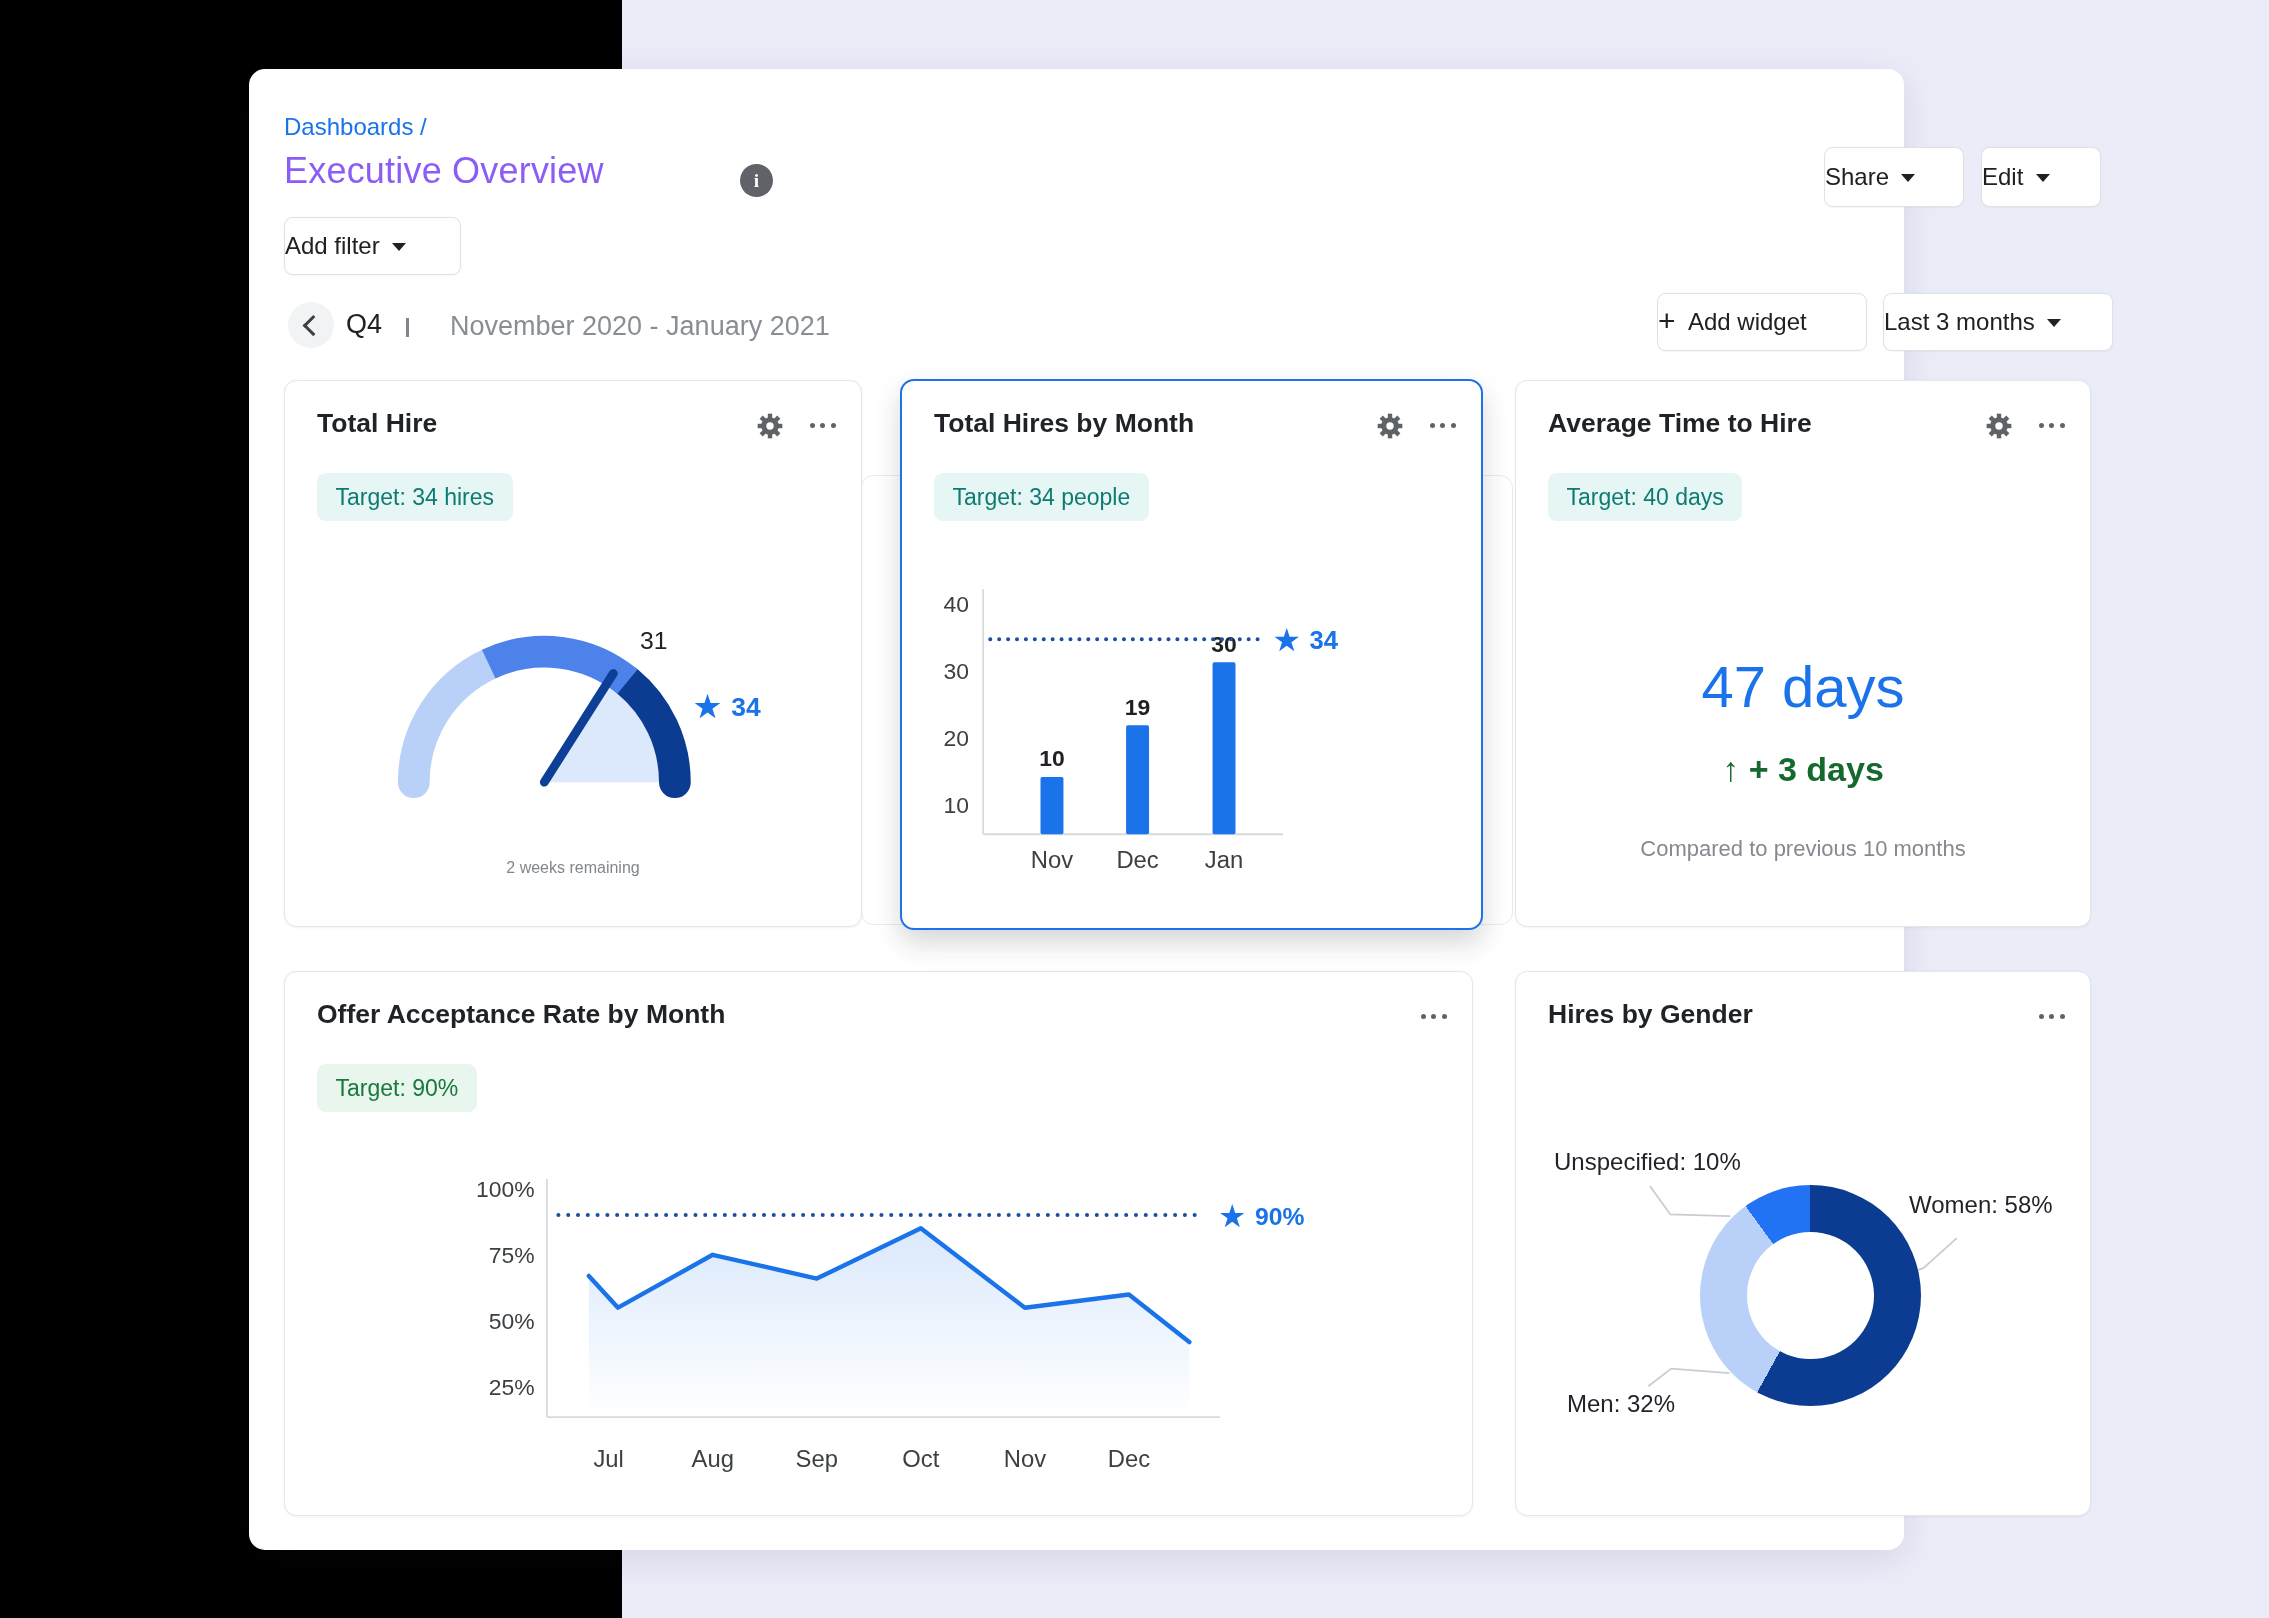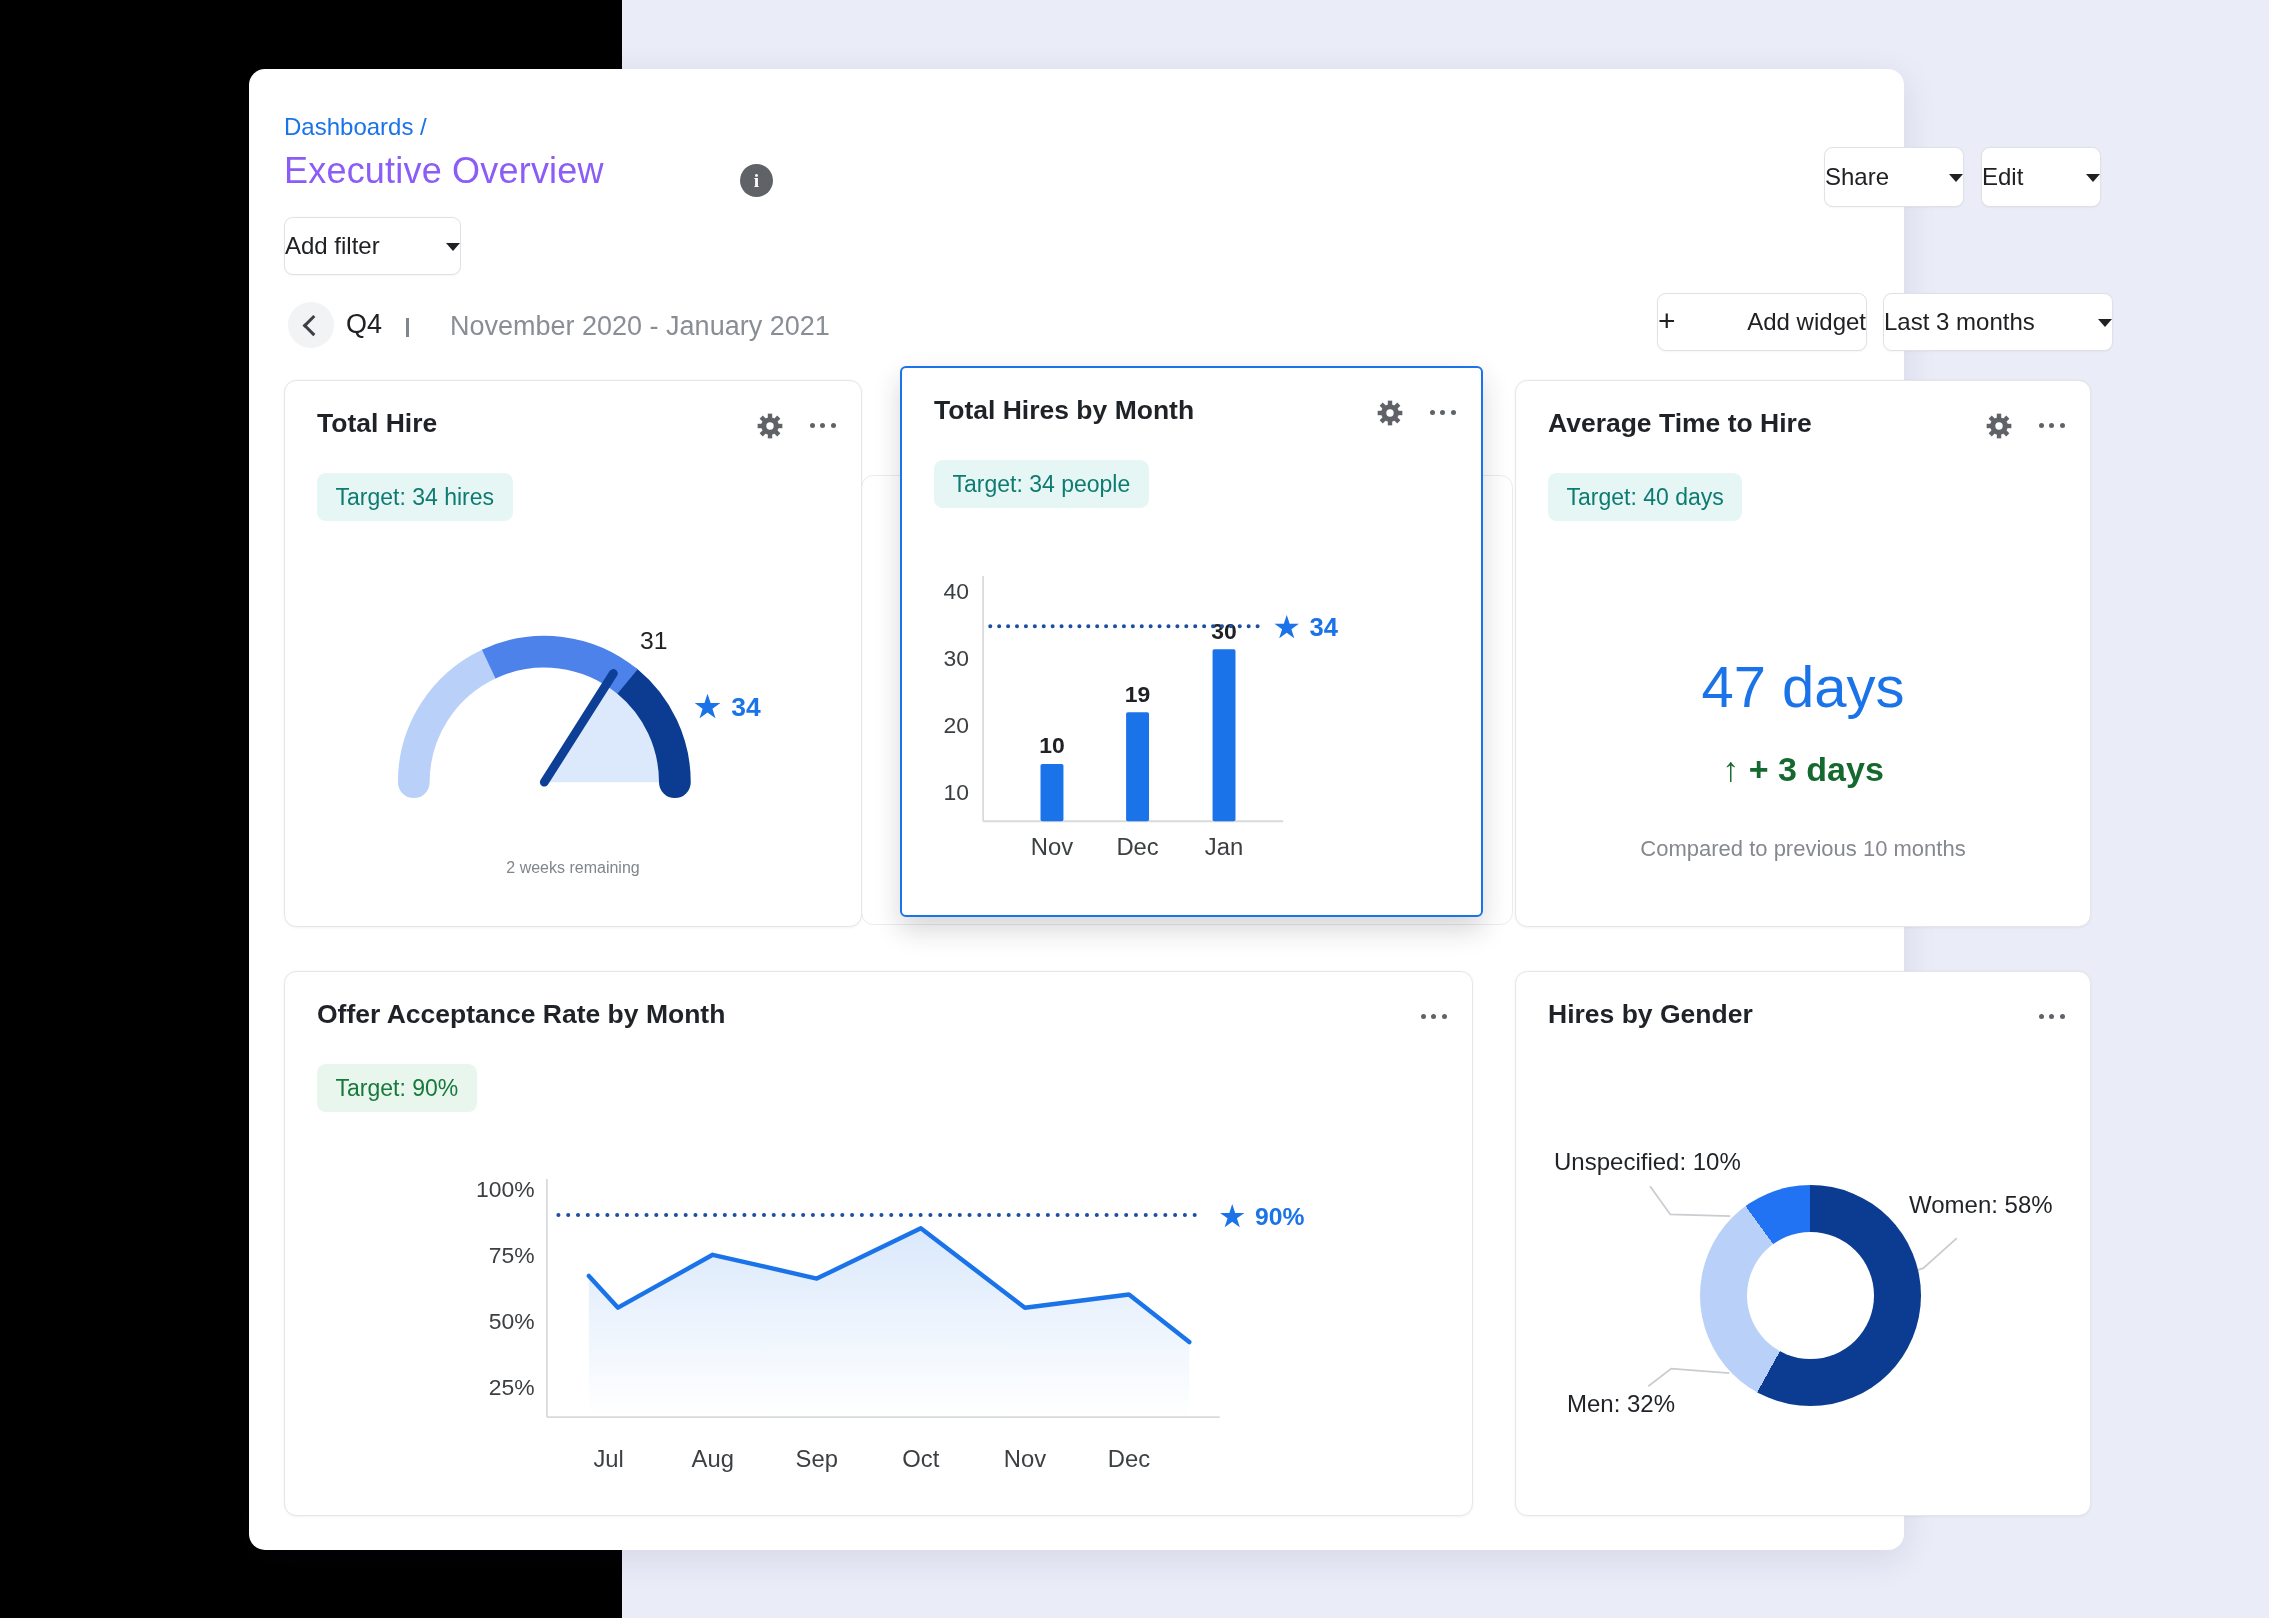--- a/index.html
+++ b/index.html
@@ -5,21 +5,21 @@
   html,body{margin:0;padding:0;background:#eaecf8;font-family:"Liberation Sans","DejaVu Sans",sans-serif;}
   .stage{position:relative;width:2269px;height:1619px;overflow:hidden;background:#eaecf8;}
   .black-block{position:absolute;left:0;top:0;width:622px;height:1619px;background:#000;}
   .canvas{position:absolute;left:249px;top:69px;width:1655px;height:1481px;background:#fff;border-radius:16px;box-shadow:0 8.8px 35px rgba(25,28,60,.10);}
   .abs{position:absolute;}
   
   .breadcrumb{left:35px;top:44px;font-size:24px;color:#1a73e8;cursor:pointer;}
   .page-title{left:35px;top:81px;font-size:36px;font-weight:500;color:#8b5cf6;letter-spacing:0.2px;}
   .info-icon{left:491px;top:95px;width:33px;height:33px;border-radius:50%;background:#5f6368;color:#fff;
     display:flex;align-items:center;justify-content:center;font-weight:700;font-size:19.4px;font-family:"Liberation Serif",serif;}
-  .btn{display:flex;align-items:center;justify-content:space-between;gap:12.4px;background:#fff;border:1.3px solid #dfe1e5;
+  .btn{display:flex;align-items:center;justify-content:flex-start;gap:12.4px;background:#fff;border:1.3px solid #dfe1e5;
     border-radius:8.8px;font-size:24px;font-weight:500;color:#202124;box-shadow:0 0.9px 1.8px rgba(0,0,0,.04);cursor:pointer;}
   .caret{width:0;height:0;border-left:7px solid transparent;border-right:7px solid transparent;border-top:8.8px solid #202124;margin-top:2.6px;}
   .share-btn{left:1575px;top:78px;width:138px;height:58px;}
   .edit-btn{left:1732px;top:78px;width:118px;height:58px;}
   .add-filter-btn{left:35px;top:148px;width:175px;height:56px;}
   .add-widget-btn{left:1408px;top:224px;width:208px;height:56px;}
   .time-filter-btn{left:1634px;top:224px;width:228px;height:56px;}
   .plus{font-size:30px;font-weight:400;margin-top:-2.6px;}
   .nav-circle{left:39px;top:233px;width:46px;height:46px;border-radius:50%;background:#f1f3f4;display:flex;align-items:center;justify-content:center;cursor:pointer;}
   .chev{width:11.5px;height:11.5px;border-left:3.1px solid #3c4043;border-bottom:3.1px solid #3c4043;}
@@ -31,21 +31,21 @@
   
   .card{position:absolute;background:#fff;border:1.3px solid #e4e6e9;border-radius:12.4px;box-shadow:0 0.9px 2.6px rgba(0,0,0,.05);}
   .card-title{position:absolute;left:32px;top:26.5px;font-size:26.5px;font-weight:600;color:#1f2227;}
   .gear-icon{position:absolute;right:76px;top:30px;width:30px;height:30px;cursor:pointer;}
   .dots-icon{position:absolute;right:25px;top:42px;display:flex;gap:5.3px;cursor:pointer;}
   .dots-icon i{width:5.3px;height:5.3px;border-radius:50%;background:#5f6368;}
   .badge{position:absolute;left:32px;top:92px;height:48px;line-height:48px;padding:0 18.5px;border-radius:8.8px;font-size:23px;font-weight:500;}
   .badge.teal{background:#e6f6f4;color:#0e7b72;}
   .badge.green{background:#e9f6ee;color:#17793c;}
   .ghost-card{position:absolute;left:612px;top:406px;width:650px;height:448px;background:#fff;border:1.3px solid #e9ebee;border-radius:12.4px;}
-  .card-blue{left:651px;top:297px;width:579px;height:547px;border:2.6px solid #1a73e8;border-radius:6px;box-shadow:0 12.4px 26.5px rgba(32,33,36,.18);}
+  .card-blue{left:651px;top:310px;width:579px;height:547px;border:2.6px solid #1a73e8;border-radius:14px;box-shadow:0 12.4px 26.5px rgba(32,33,36,.18);}
   .big-value{position:absolute;left:0;top:272px;width:100%;text-align:center;font-size:58px;font-weight:500;color:#1a73e8;}
   .delta{position:absolute;left:0;top:369px;width:100%;text-align:center;font-size:34px;font-weight:600;color:#15692f;}
   .note{position:absolute;left:0;top:455px;width:100%;text-align:center;font-size:22px;color:#85898f;}
   .footnote{position:absolute;left:0;top:478px;width:100%;text-align:center;font-size:16px;color:#80868b;}
   
   .donut{position:absolute;left:184px;top:213px;width:221px;height:221px;border-radius:50%;}
   .donut-hole{position:absolute;left:47px;top:47px;width:127px;height:127px;border-radius:50%;background:#fff;}
   .donut-label{position:absolute;font-size:24px;color:#1f2227;}
   .lbl-unspecified{left:38px;top:176px;}
   .lbl-women{left:393px;top:219px;}

